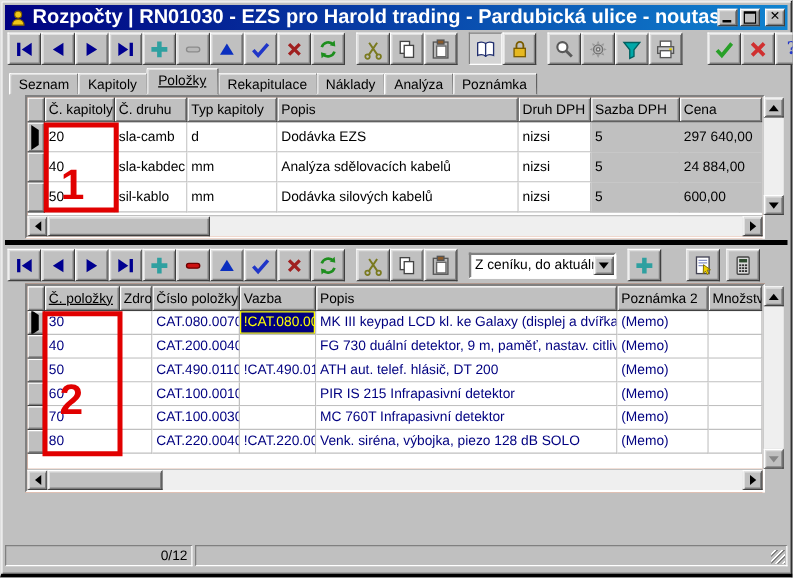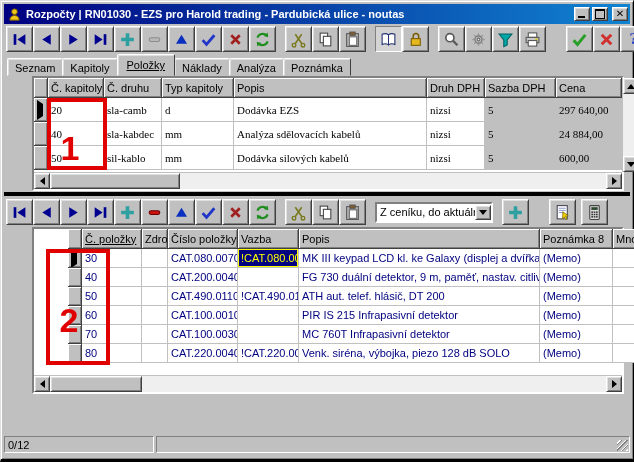--- a/index.html
+++ b/index.html
@@ -10,21 +10,21 @@
   }
   .win{
     position:absolute;inset:0;background:#c0c0c0;box-sizing:border-box;
     border:1px solid;border-color:#dfdfdf #000 #000 #dfdfdf;border-bottom-width:3px;
     box-shadow:inset 1px 1px 0 #fff, inset -1px -1px 0 #808080;
     padding:3px;display:flex;flex-direction:column;
   }
   
   .titlebar{height:20px;flex:0 0 20px;background:linear-gradient(90deg,#000080,#1084d0);
     display:flex;align-items:center;padding:0 2px 0 3px;color:#fff;}
-  .title-text{flex:1;margin-left:4px;font-weight:bold;font-size:11px;white-space:nowrap;overflow:hidden;}
+  .title-text{flex:1;margin-left:4px;font-weight:bold;font-size:16px;white-space:nowrap;overflow:hidden;}
   .capbtns{display:flex;gap:2px;}
   .capbtn{width:16px;height:14px;background:#c0c0c0;border:1px solid;border-color:#fff #404040 #404040 #fff;
     box-shadow:inset 1px 1px 0 #dfdfdf, inset -1px -1px 0 #808080;
     display:flex;align-items:center;justify-content:center;padding:0;position:relative;}
   .glyph-min{position:absolute;left:3px;bottom:2px;width:7px;height:2px;background:#000;}
   .glyph-max{width:8px;height:7px;border:1px solid #000;border-top-width:2px;}
   .glyph-close{font-size:10px;font-weight:bold;line-height:1;color:#000;font-family:"DejaVu Sans",sans-serif;}
   
   .toolbar{height:30px;flex:0 0 30px;display:flex;align-items:center;padding:0 2px;}
   .btn{width:27px;height:26px;flex:0 0 27px;background:#c0c0c0;border:1px solid;
@@ -43,30 +43,30 @@
   
   .tabs{height:22px;flex:0 0 22px;display:flex;align-items:flex-end;padding-left:3px;position:relative;}
   .tab{height:18px;box-sizing:border-box;padding:3px 7px 0;background:#c0c0c0;position:relative;
     border:1px solid;border-color:#fff #404040 #c0c0c0 #fff;border-radius:2px 2px 0 0;margin-right:-1px;
     box-shadow:inset 1px 1px 0 #dfdfdf;white-space:nowrap;}
   .tab.active{height:22px;padding:4px 9px 0;z-index:2;text-decoration:underline;}
   
   .section{margin:0 4px;flex:0 0 auto;}
   .grp-label{height:16px;padding:2px 0 0 7px;display:flex;}
   .grp-label .lbl2{margin-left:34px;}
-  .gridframe{margin-left:24px;width:592px;box-sizing:border-box;background:#c2410c;
+  .gridframe{margin-left:12px;width:592px;box-sizing:border-box;background:#c2410c;
     border:2px solid;border-color:#808080 #fff #fff #808080;}
   .grid-body{display:flex;background:#fff;position:relative;}
-  .grid-body.t1{height:94px;} .grid-body.t2{height:146px;padding-left:34px;}
+  .grid-body.t1{height:94px;} .grid-body.t2{height:146px;}
   table.grid{border-collapse:separate;border-spacing:0;table-layout:fixed;width:588px;align-self:flex-start;}
   table.grid td, table.grid th{box-sizing:border-box;padding:0 3px;white-space:nowrap;overflow:hidden;
     font-weight:normal;text-align:left;font-size:11px;}
   table.grid th{background:#c0c0c0;height:20px;border-right:1px solid #404040;border-bottom:1px solid #404040;
     box-shadow:inset 1px 1px 0 #fff, inset -1px -1px 0 #808080;}
-  .t1 td{height:24px;font-family:Liberation Serif, serif;} .t2 td{height:19px;}
+  .t1 td{height:24px;} .t2 td{height:19px;}
   td.cell{background:#fff;border-right:1px solid #c0c0c0;border-bottom:1px solid #c0c0c0;color:#000;}
   td.selc{background:#c0c0c0;border-right:1px solid #404040;border-bottom:1px solid #404040;
     box-shadow:inset 1px 1px 0 #fff, inset -1px -1px 0 #808080;padding:0 2px;}
   td.shade{background:#c0c0c0;}
   .num{text-align:right;}
   .navy td.cell, td.navy{color:#000080;}
   td.focus{background:#000080;color:#ffff00 !important;box-shadow:inset 0 0 0 1px #ffff00;}
   th.sorted{text-decoration:underline;}
   
   .vscroll{width:16px;flex:0 0 16px;background:#efefef;display:flex;flex-direction:column;justify-content:space-between;
@@ -89,21 +89,21 @@
   .annot{position:absolute;border:4px solid #e10000;box-sizing:border-box;z-index:30;display:flex;pointer-events:none;}
   .annot .digit{font-size:34px;font-weight:bold;color:#e10000;line-height:1;font-family:"Liberation Sans",sans-serif;}
   #annot1{left:13px;top:20px;width:60px;height:72px;align-items:flex-end;justify-content:center;padding-bottom:1px;}
   #annot1 .digit{margin-right:14px;}
   #annot2{left:12px;top:20px;width:64px;height:116px;align-items:center;justify-content:center;}
   #annot2 .digit{margin-right:18px;margin-top:26px;}
   
   .spacer{flex:1;}
   .statusbar{height:20px;flex:0 0 20px;display:flex;gap:2px;padding-top:2px;}
   .spanel{border:1px solid;border-color:#808080 #fff #fff #808080;height:17px;box-sizing:border-box;
-    padding:2px 3px 13px;overflow:hidden;position:relative;}
+    padding:2px 3px 13px;overflow:hidden;position:relative;text-align:right;}
   .sp1{width:150px;} .sp2{flex:1;}
   .grip{position:absolute;right:1px;bottom:1px;width:11px;height:11px;
     background:repeating-linear-gradient(135deg,transparent 0 2px,#fff 2px 3px,#808080 3px 4px);}
 </style>
 </head>
 <body>
 
 <svg width="0" height="0" style="position:absolute" aria-hidden="true">
   <defs>
     <g id="i-first" fill="#000090">
@@ -345,20 +345,21 @@
       </button>
     <button class="btn">
         <span class="qmark">?</span>
       </button>
   </div>
 
   <div class="tabs">
     <div class="tab"><span>Seznam</span></div>
     <div class="tab"><span>Kapitoly</span></div>
     <div class="tab active"><span>Položky</span></div>
+    <div class="tab"><span>Rekapitulace</span></div>
     <div class="tab"><span>Náklady</span></div>
     <div class="tab"><span>Analýza</span></div>
     <div class="tab"><span>Poznámka</span></div>
   </div>
 
   <div class="section">
     <div class="gridframe">
       <div class="grid-body t1">
         <table class="grid t1">
           <colgroup>
@@ -546,21 +547,21 @@
               <col style="width:43px">
             </colgroup>
           <tbody>
               <tr>
             <th></th>
             <th class="sorted">Č. položky</th>
             <th>Zdroj</th>
             <th>Číslo položky</th>
             <th>Vazba</th>
             <th>Popis</th>
-            <th>Poznámka 8</th>
+            <th>Poznámka 2</th>
             <th>Množstv</th>
           </tr>
           <tr>
             <td class="selc"><span class="rowarr"></span></td>
             <td class="cell num">30</td>
             <td class="cell"></td>
             <td class="cell">CAT.080.0070</td>
             <td class="cell focus">!CAT.080.00</td>
             <td class="cell">MK III keypad LCD kl. ke Galaxy (displej a dvířka)</td>
             <td class="cell">(Memo)</td>

